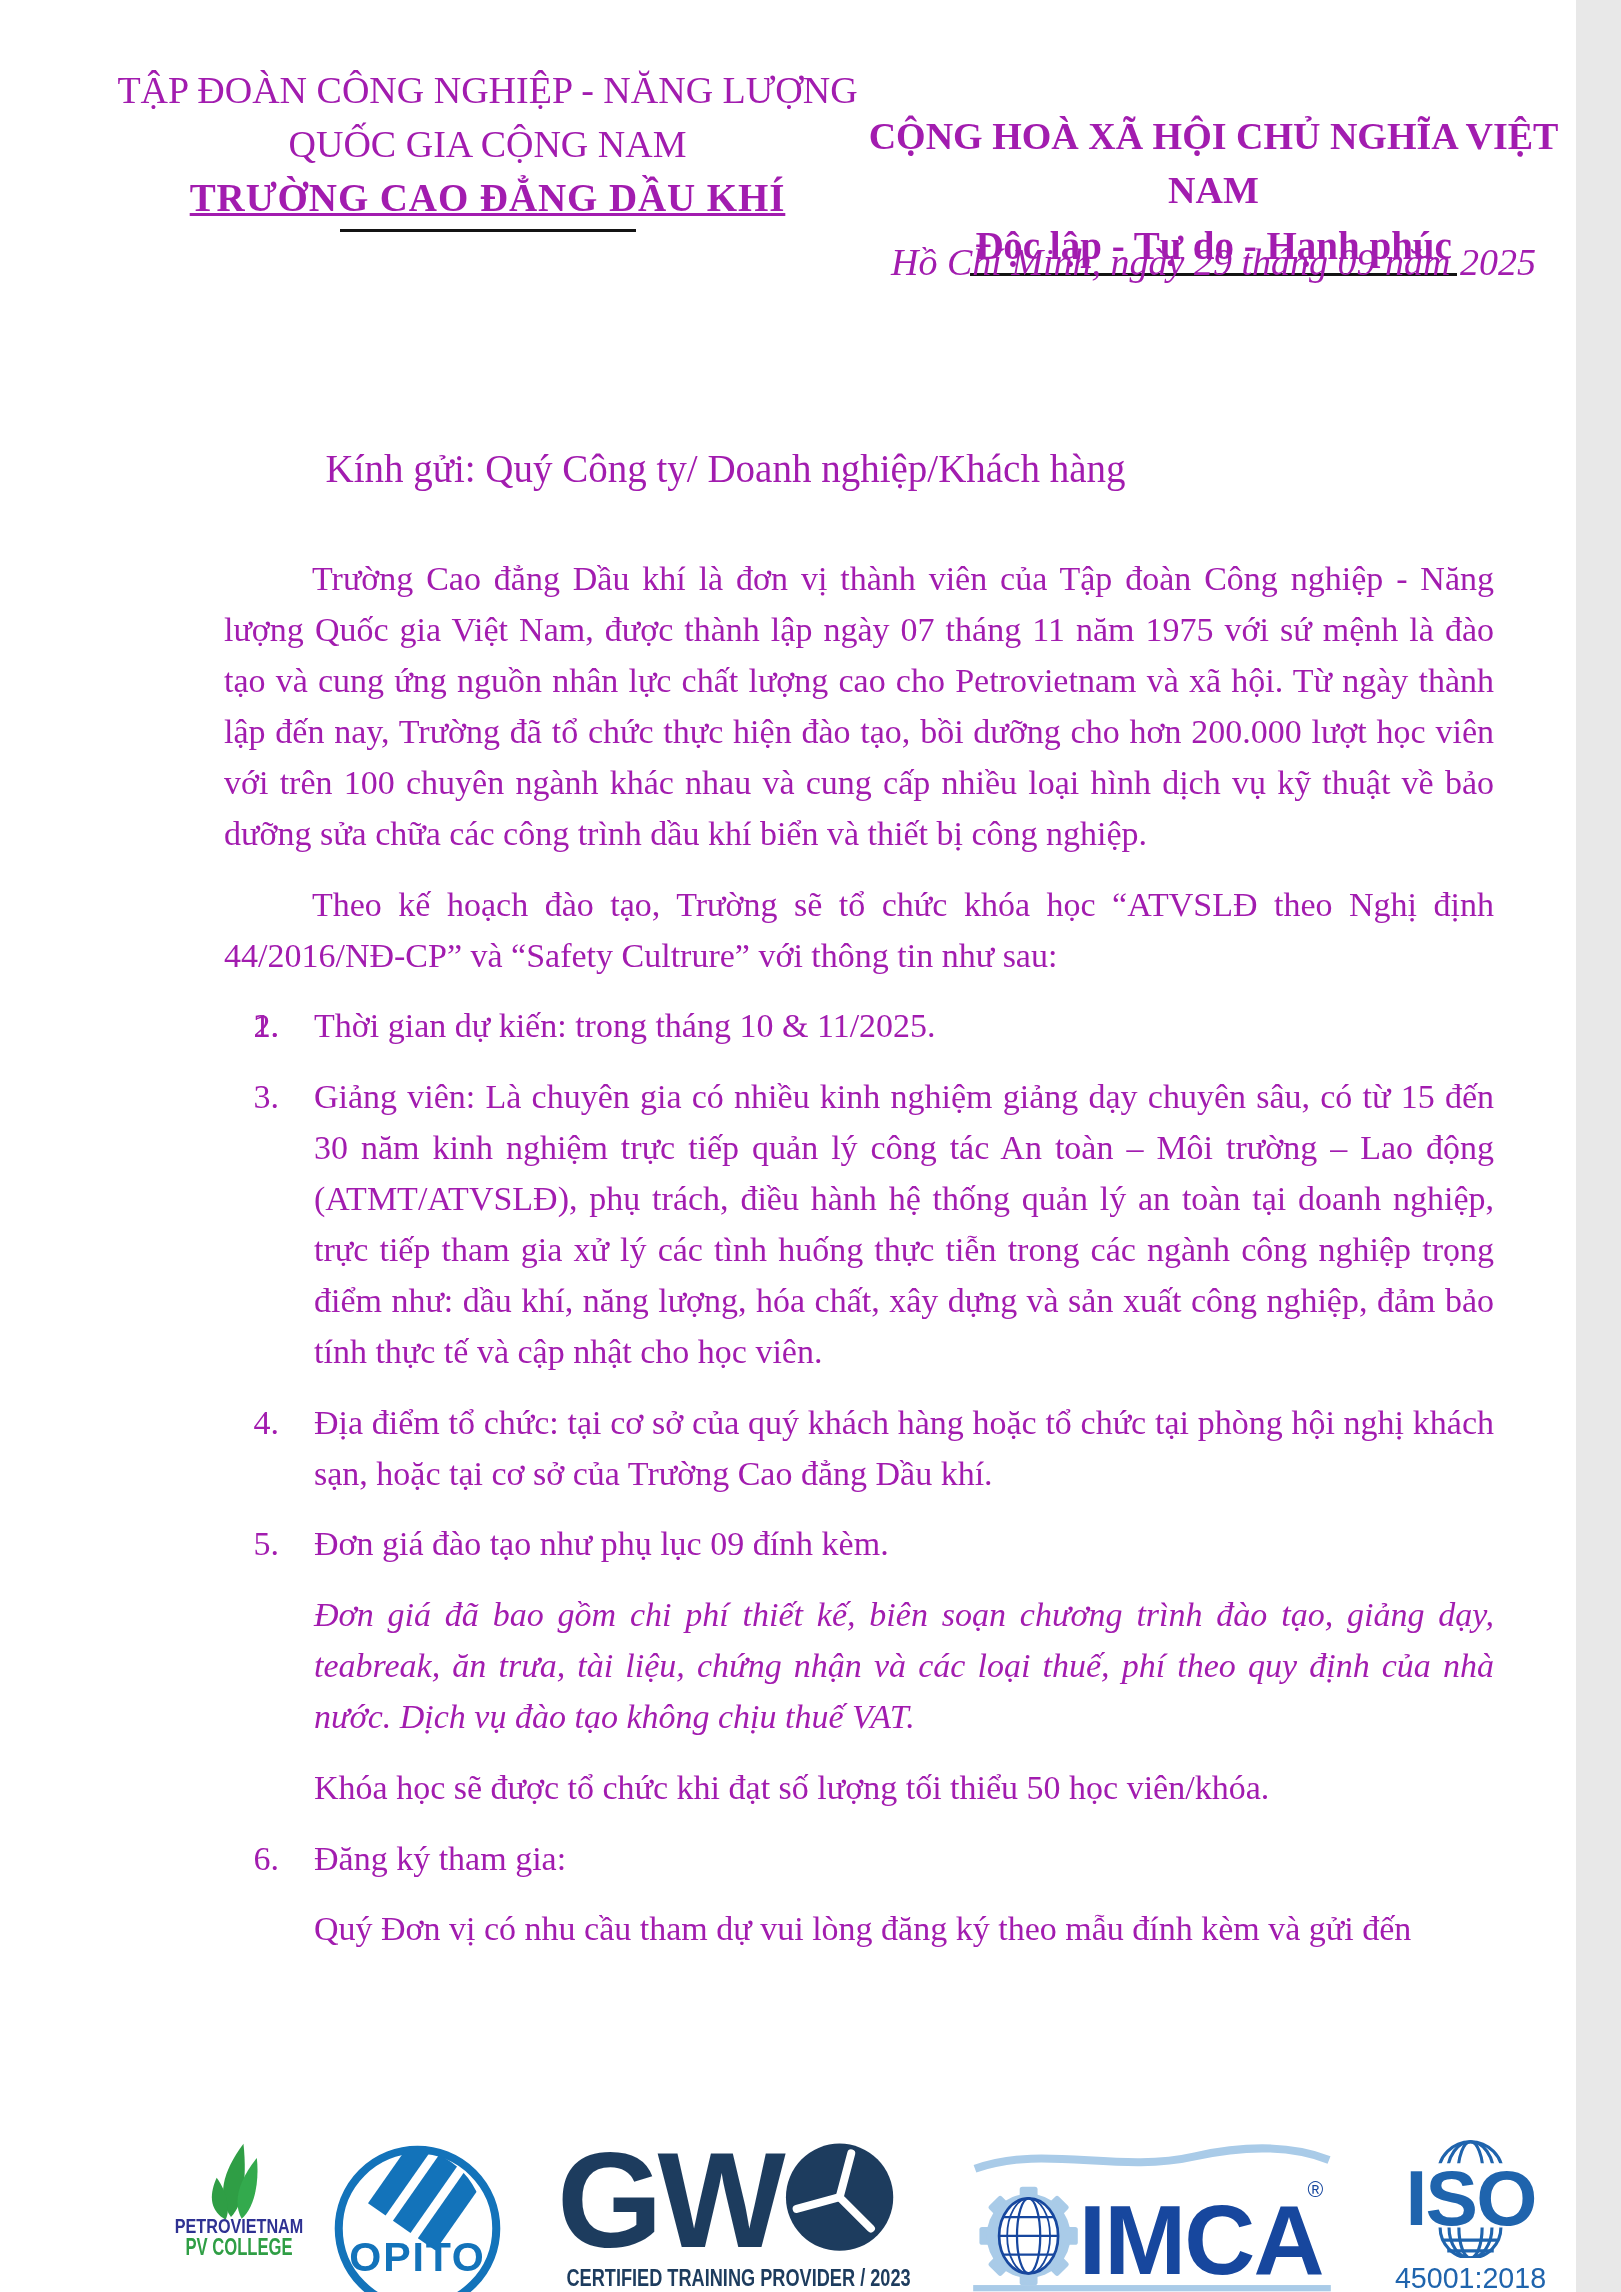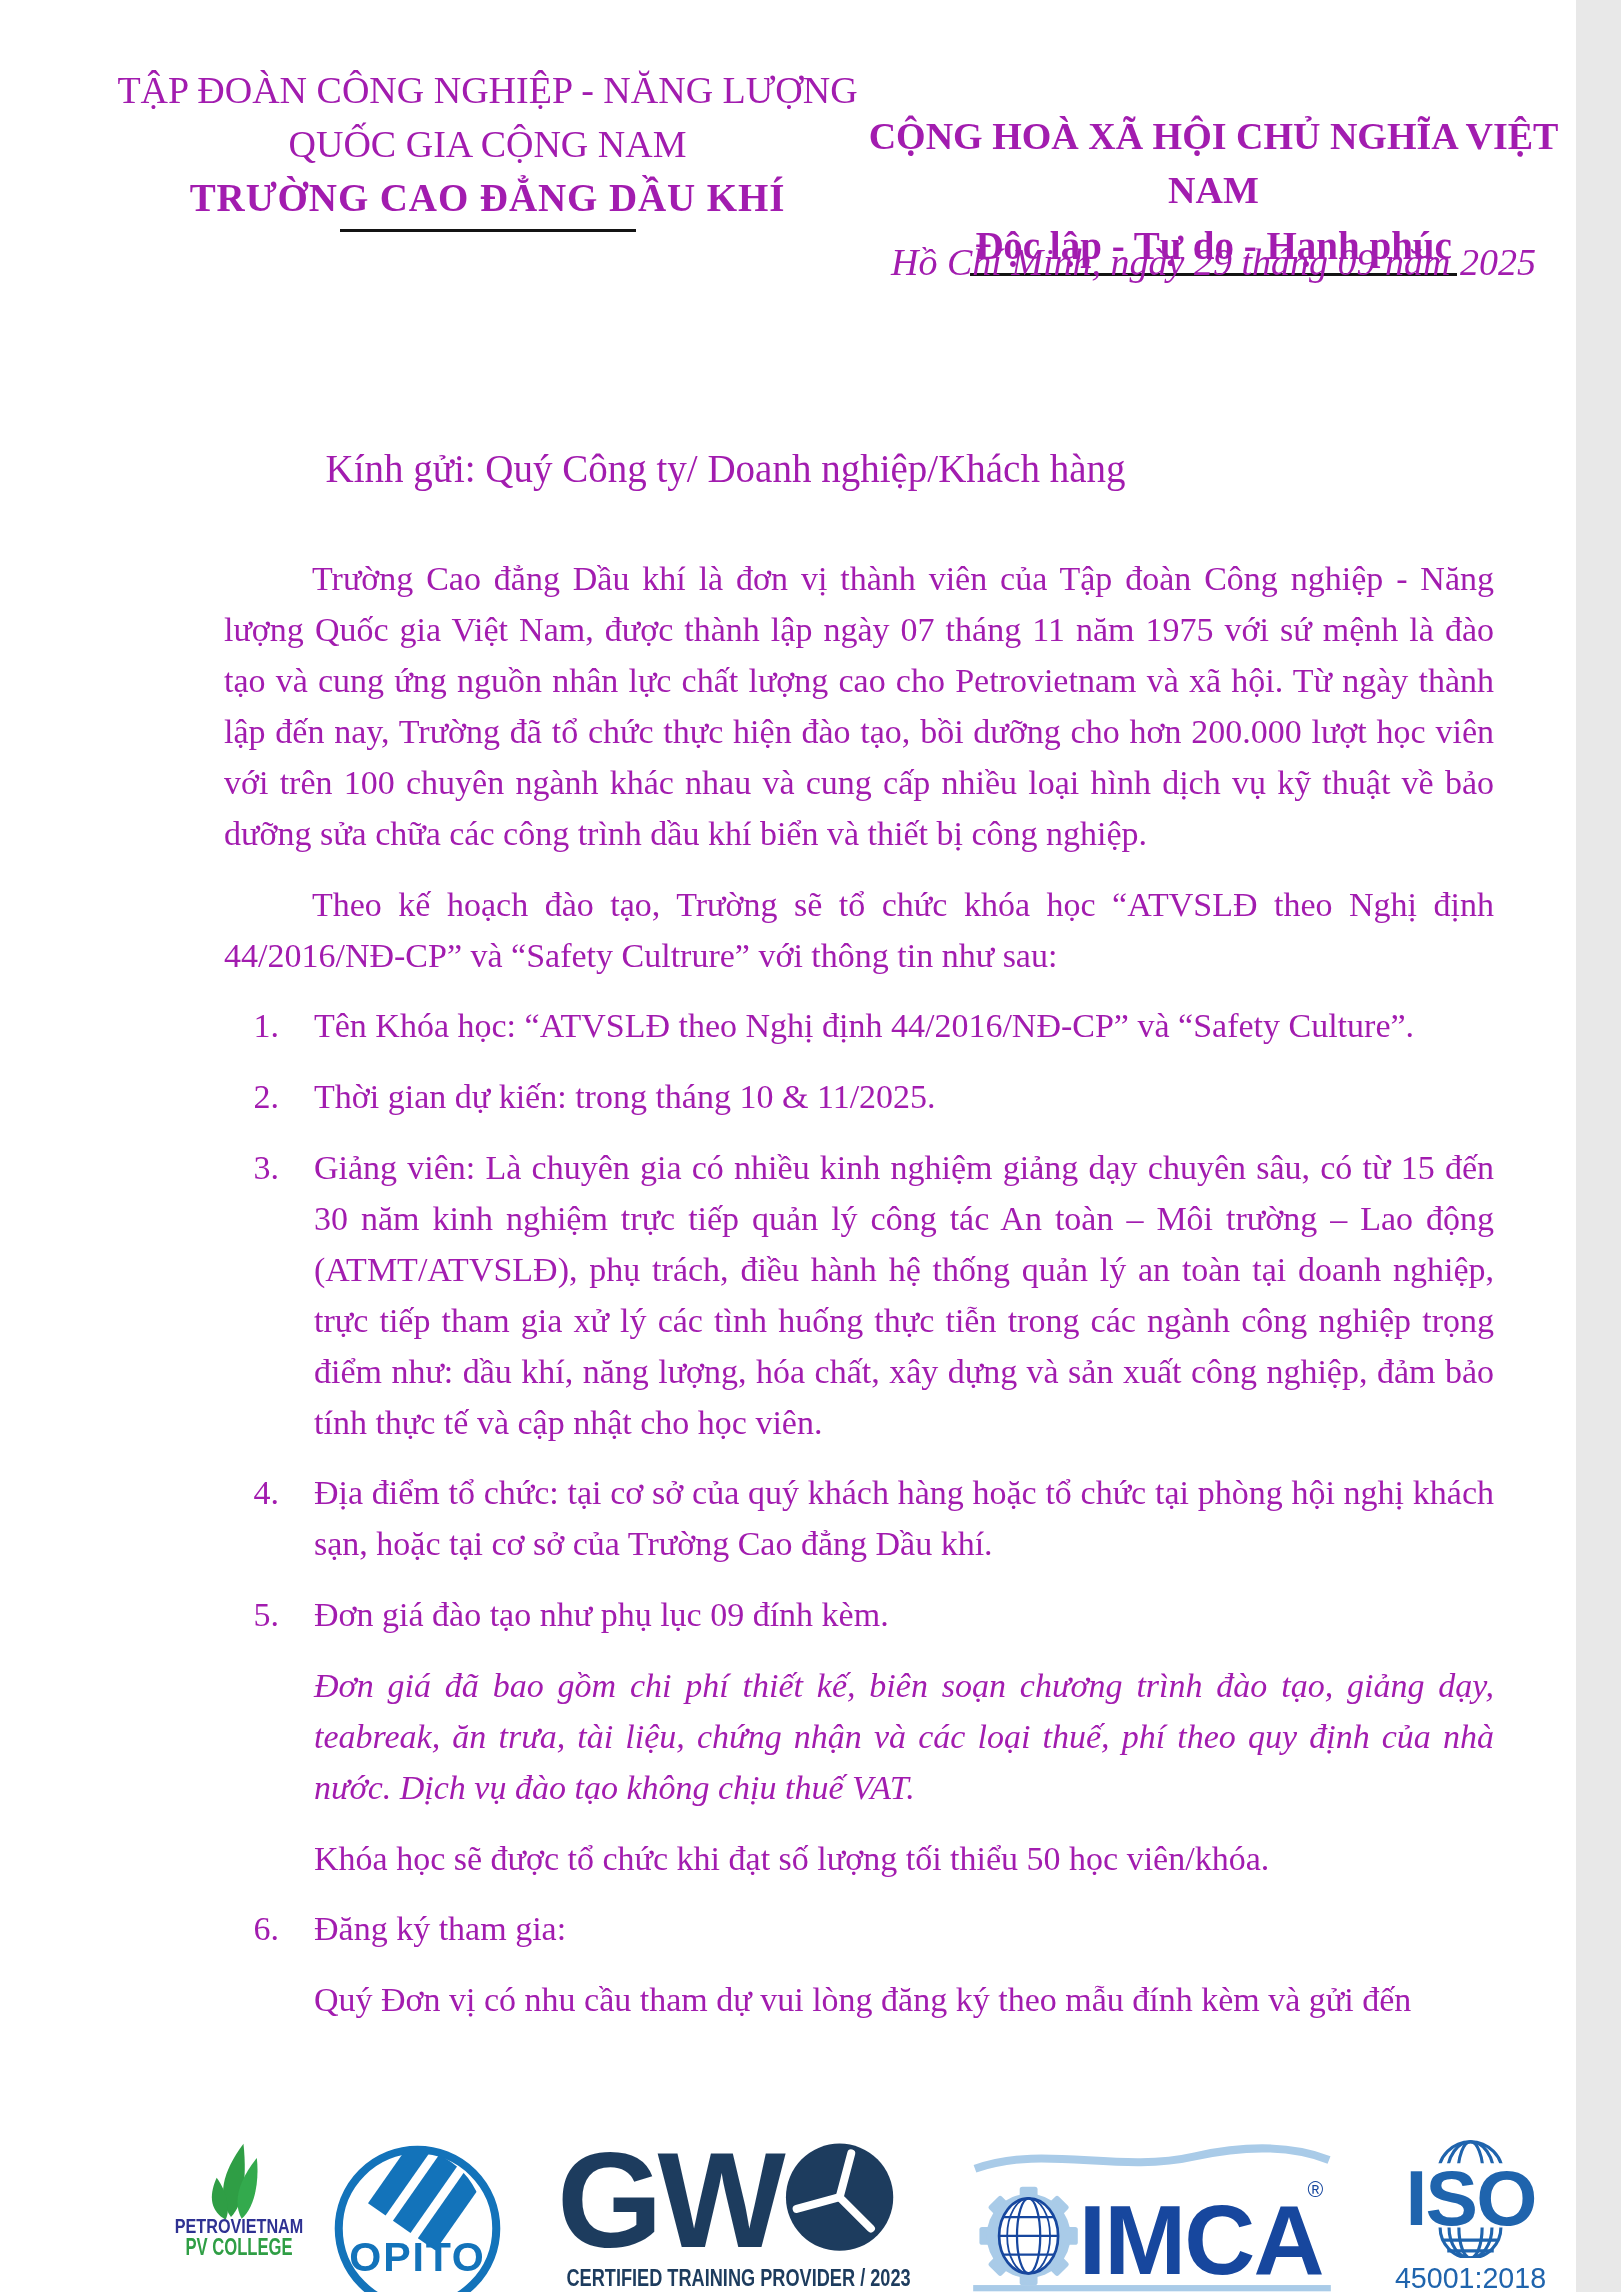--- a/index.html
+++ b/index.html
@@ -6,21 +6,21 @@
   .page{
     position:relative;
     width:1576px;height:2293px;
     background:#ffffff;
     overflow:hidden;
     font-family:"Liberation Serif","DejaVu Serif",serif;
     color:#a21caf;
   }
   
   .hdr-left{position:absolute;top:63px;left:107px;width:761px;text-align:center;line-height:54px;font-size:38px;}
-  .hdr-left .school{font-weight:bold;font-size:39px;letter-spacing:0.9px;}
+  .hdr-left .school{font-weight:bold;font-size:39px;letter-spacing:0.9px;text-decoration:underline;}
   .hdr-rule{width:296px;border-top:3.6px solid #141414;margin:3.6px auto 0 auto;}
   .hdr-right{position:absolute;top:63px;left:851px;width:725px;text-align:center;line-height:54px;margin-top:46px;}
   .hdr-right .national{font-weight:bold;font-size:38px;}
   .hdr-right .motto{font-weight:bold;font-size:39px;display:inline-block;border-bottom:3.6px solid #141414;padding:0 5.4px 3.6px 5.4px;line-height:47px;margin-top:5.4px;}
   .ref-left{position:absolute;top:235px;left:107px;width:761px;text-align:center;line-height:49px;font-size:36px;}
   .date-right{position:absolute;top:240px;left:851px;width:725px;text-align:center;font-style:italic;font-size:38px;}
   .salutation{position:absolute;top:446px;left:224px;width:1003px;text-align:center;font-size:39px;}
   
   .doc-body{position:absolute;top:553px;left:224px;width:1270px;font-size:34px;line-height:51px;text-align:justify;}
   .para{ text-indent:88px; margin:0 0 19.7px 0;}
@@ -53,21 +53,20 @@
   <div class="date-right">Hồ Chí Minh, ngày 29 tháng 09 năm 2025</div>
 
   <div class="salutation">Kính gửi: Quý Công ty/ Doanh nghiệp/Khách hàng</div>
 
   <div class="doc-body">
     <p class="para">Trường Cao đẳng Dầu khí là đơn vị thành viên của Tập đoàn Công nghiệp - Năng lượng Quốc gia Việt Nam, được thành lập ngày 07 tháng 11 năm 1975 với sứ mệnh là đào tạo và cung ứng nguồn nhân lực chất lượng cao cho Petrovietnam và xã hội. Từ ngày thành lập đến nay, Trường đã tổ chức thực hiện đào tạo, bồi dưỡng cho hơn 200.000 lượt học viên với trên 100 chuyên ngành khác nhau và cung cấp nhiều loại hình dịch vụ kỹ thuật về bảo dưỡng sửa chữa các công trình dầu khí biển và thiết bị công nghiệp.</p>
     <p class="para">Theo kế hoạch đào tạo, Trường sẽ tổ chức khóa học “ATVSLĐ theo Nghị định 44/2016/NĐ-CP” và “Safety Cultrure” với thông tin như sau:</p>
 
     <div class="li">
       <span class="num">1.</span>
-      <span>Tên Khóa học: “ATVSLĐ theo Nghị định 44/2016/NĐ-CP” và “Safety Culture”.</span>
     </div>
     <div class="li">
       <span class="num">2.</span>
       <span>Thời gian dự kiến: trong tháng 10 &amp; 11/2025.</span>
     </div>
     <div class="li">
       <span class="num">3.</span>
       <span>Giảng viên: Là chuyên gia có nhiều kinh nghiệm giảng dạy chuyên sâu, có từ 15 đến 30 năm kinh nghiệm trực tiếp quản lý công tác An toàn – Môi trường – Lao động (ATMT/ATVSLĐ), phụ trách, điều hành hệ thống quản lý an toàn tại doanh nghiệp, trực tiếp tham gia xử lý các tình huống thực tiễn trong các ngành công nghiệp trọng điểm như: dầu khí, năng lượng, hóa chất, xây dựng và sản xuất công nghiệp, đảm bảo tính thực tế và cập nhật cho học viên.</span>
     </div>
     <div class="li">

